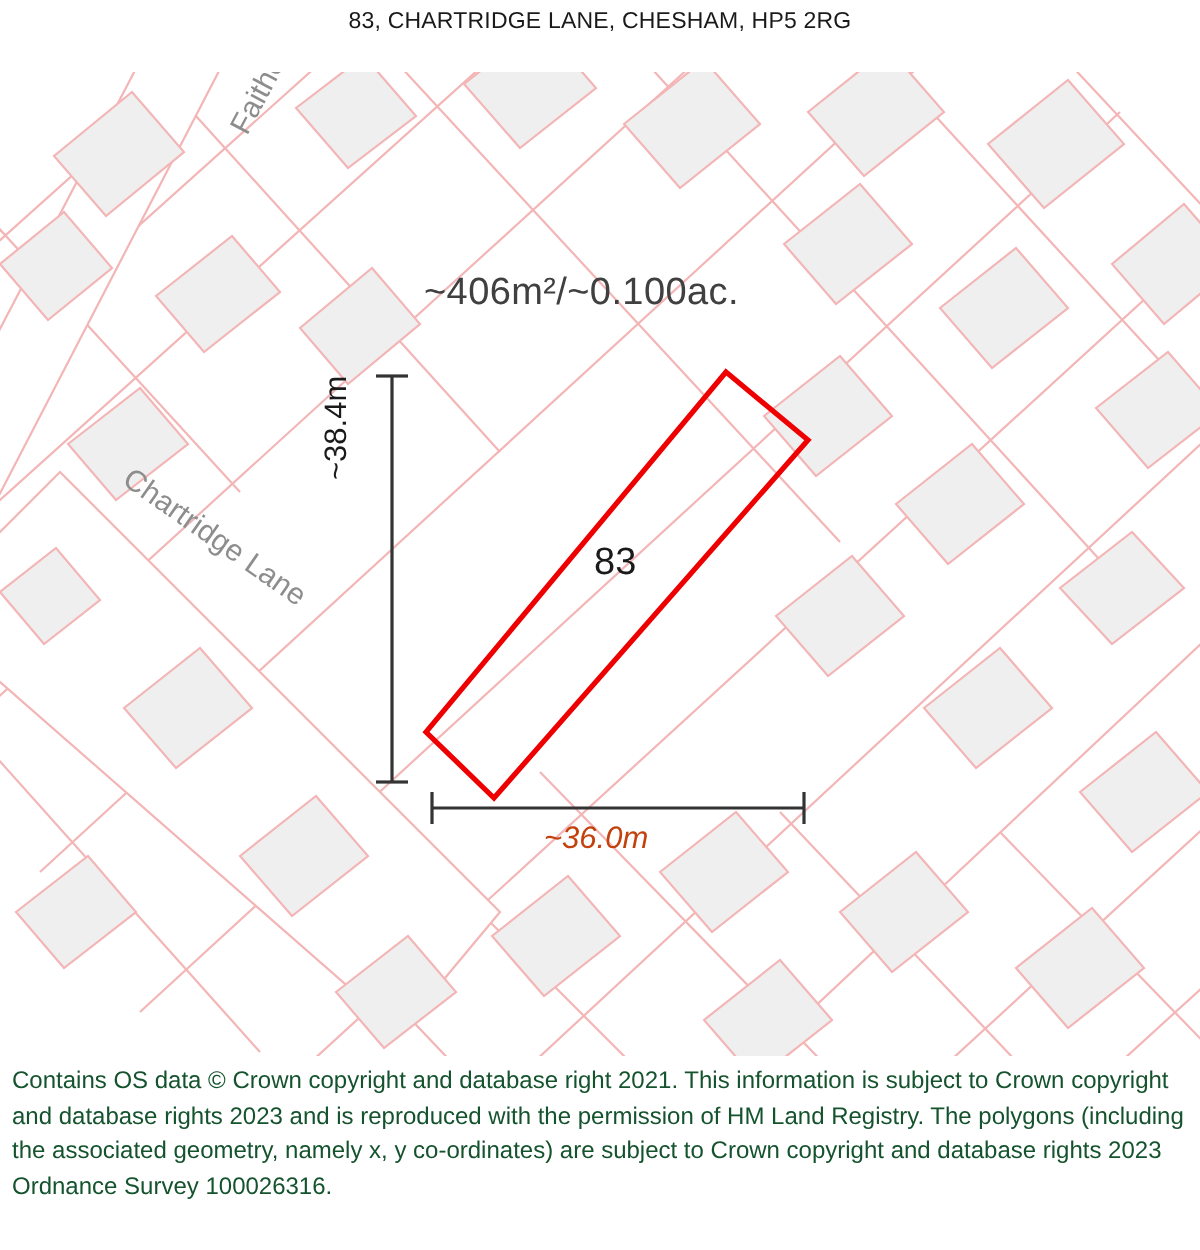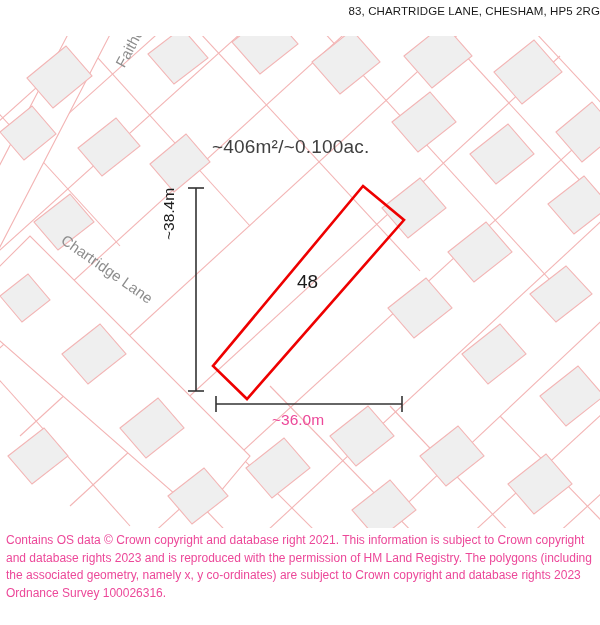--- a/index.html
+++ b/index.html
@@ -19,21 +19,21 @@
     width: 600px;
     height: 625px;
   }
   
   .header {
     position: absolute;
     top: 0;
     left: 0;
     width: 600px;
     height: 36px;
-    text-align: right;
+    text-align: center;
   }
   .header-title {
     font-size: 11.5px;
     line-height: 14px;
     padding-top: 4px;
     color: #1a1a1a;
     letter-spacing: 0.1px;
   }
   .header-sub {
     font-size: 11.5px;
@@ -70,21 +70,22 @@
     left: 297px;
     top: 235px;
     font-size: 19px;
     color: #1a1a1a;
   }
   .dim-bottom {
     position: absolute;
     left: 272px;
     top: 375px;
     font-size: 15.5px;
-    color: #ec4899;
+    color: #c2410c;
+    font-style: italic;
   }
   .dim-left {
     position: absolute;
     left: 160px;
     top: 204px;
     font-size: 15.5px;
     color: #1a1a1a;
     transform: rotate(-90deg);
     transform-origin: left top;
     white-space: nowrap;
@@ -112,21 +113,21 @@
   
   .footer {
     position: absolute;
     top: 532px;
     left: 0;
     width: 600px;
     padding: 0 6px;
     box-sizing: border-box;
     font-size: 12px;
     line-height: 17.5px;
-    color: #ec4899;
+    color: #14532d;
   }
 </style>
 </head>
 <body>
 
 <div id="page">
 
   <div class="header">
     <div class="header-title">83, CHARTRIDGE LANE, CHESHAM, HP5 2RG</div>
   </div>
@@ -223,21 +224,21 @@
         <path d="M188,152 L204,152"></path>
         <path d="M188,355 L204,355"></path>
 
         <path d="M216,368 L402,368"></path>
         <path d="M216,360 L216,376"></path>
         <path d="M402,360 L402,376"></path>
       </g>
     </svg>
 
     <div class="area-label">~406m²/~0.100ac.</div>
-    <div class="plot-number">48</div>
+    <div class="plot-number">83</div>
     <div class="dim-bottom">~36.0m</div>
     <div class="dim-left">~38.4m</div>
     <div class="street-a">Faithorn Close</div>
     <div class="street-b">Chartridge Lane</div>
   </div>
 
   <div class="footer">Contains OS data © Crown copyright and database right 2021. This information is subject to Crown copyright and database rights 2023 and is reproduced with the permission of HM Land Registry. The polygons (including the associated geometry, namely x, y co-ordinates) are subject to Crown copyright and database rights 2023 Ordnance Survey 100026316.</div>
 
 </div>
 

